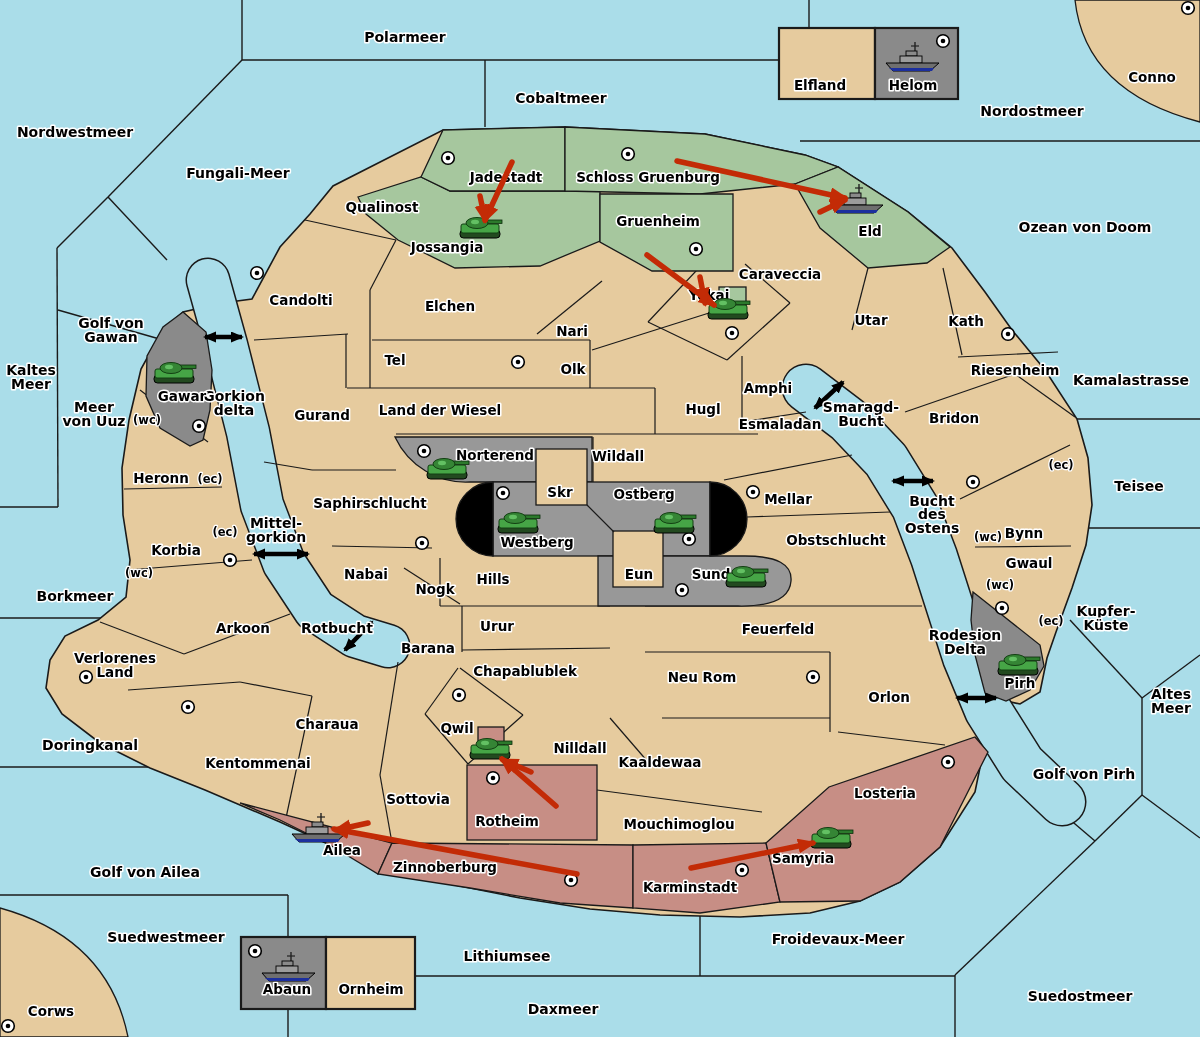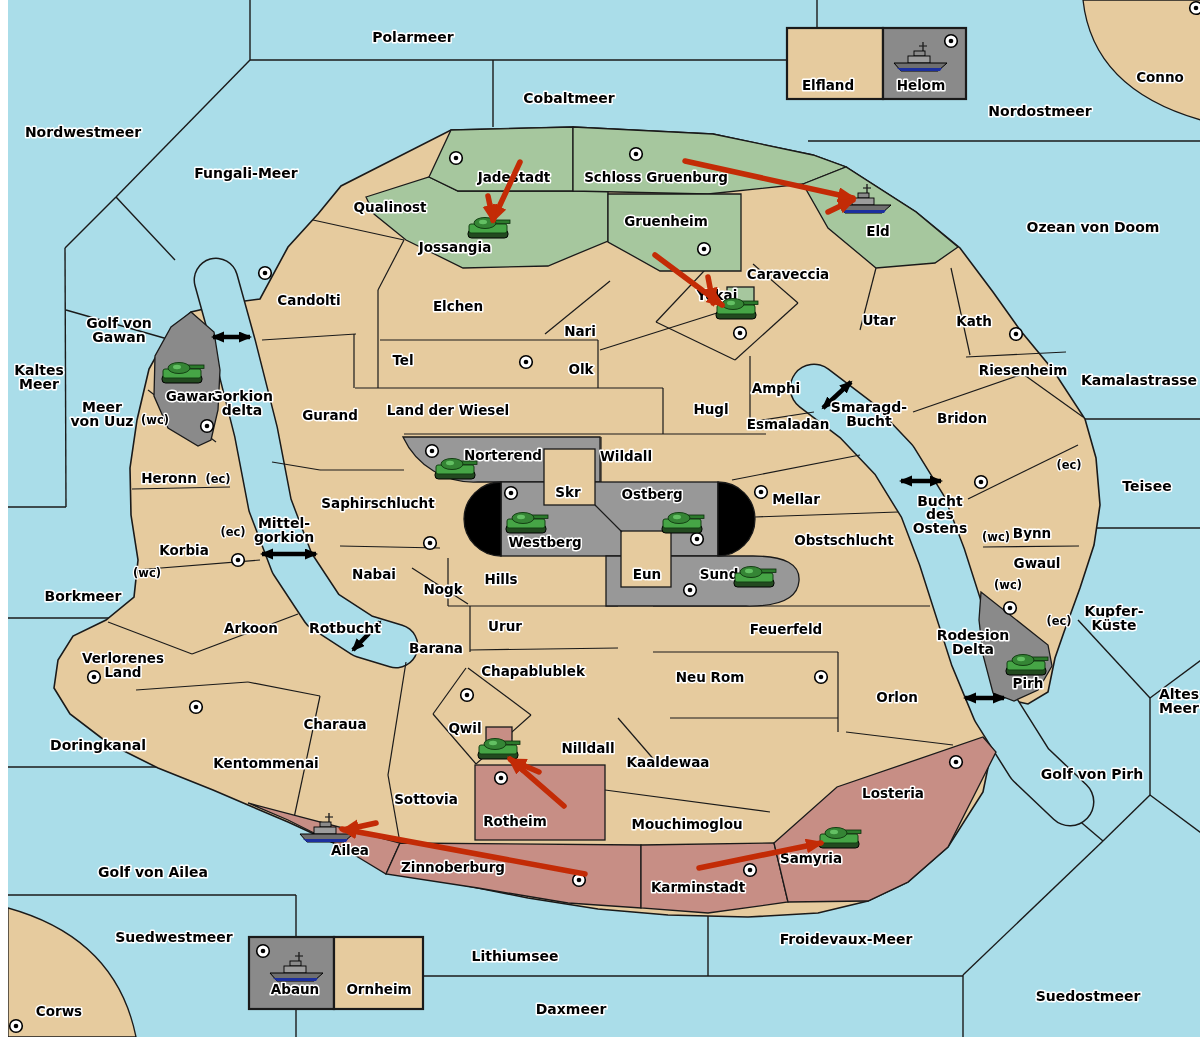--- a/index.html
+++ b/index.html
@@ -1,16 +1,16 @@
 <!DOCTYPE html>
 <html><head>
 <meta charset="utf-8">
 <style>
   html,body{margin:0;padding:0;background:#fff;}
-  #stage{width:1128px;height:1037px;position:relative;margin-left:8px;}
+  #stage{width:1128px;height:1037px;position:relative;}
   svg{display:block;}
   text{font-family:"DejaVu Sans",sans-serif;font-weight:bold;fill:#000;
        paint-order:stroke;stroke:#ffffff;stroke-width:3px;stroke-linejoin:round;}
   text.small{stroke-width:2.5px;}
 </style>
 </head>
 <body>
 
 <div id="stage">
     <svg width="1200" height="1037" viewBox="0 0 1200 1037">

